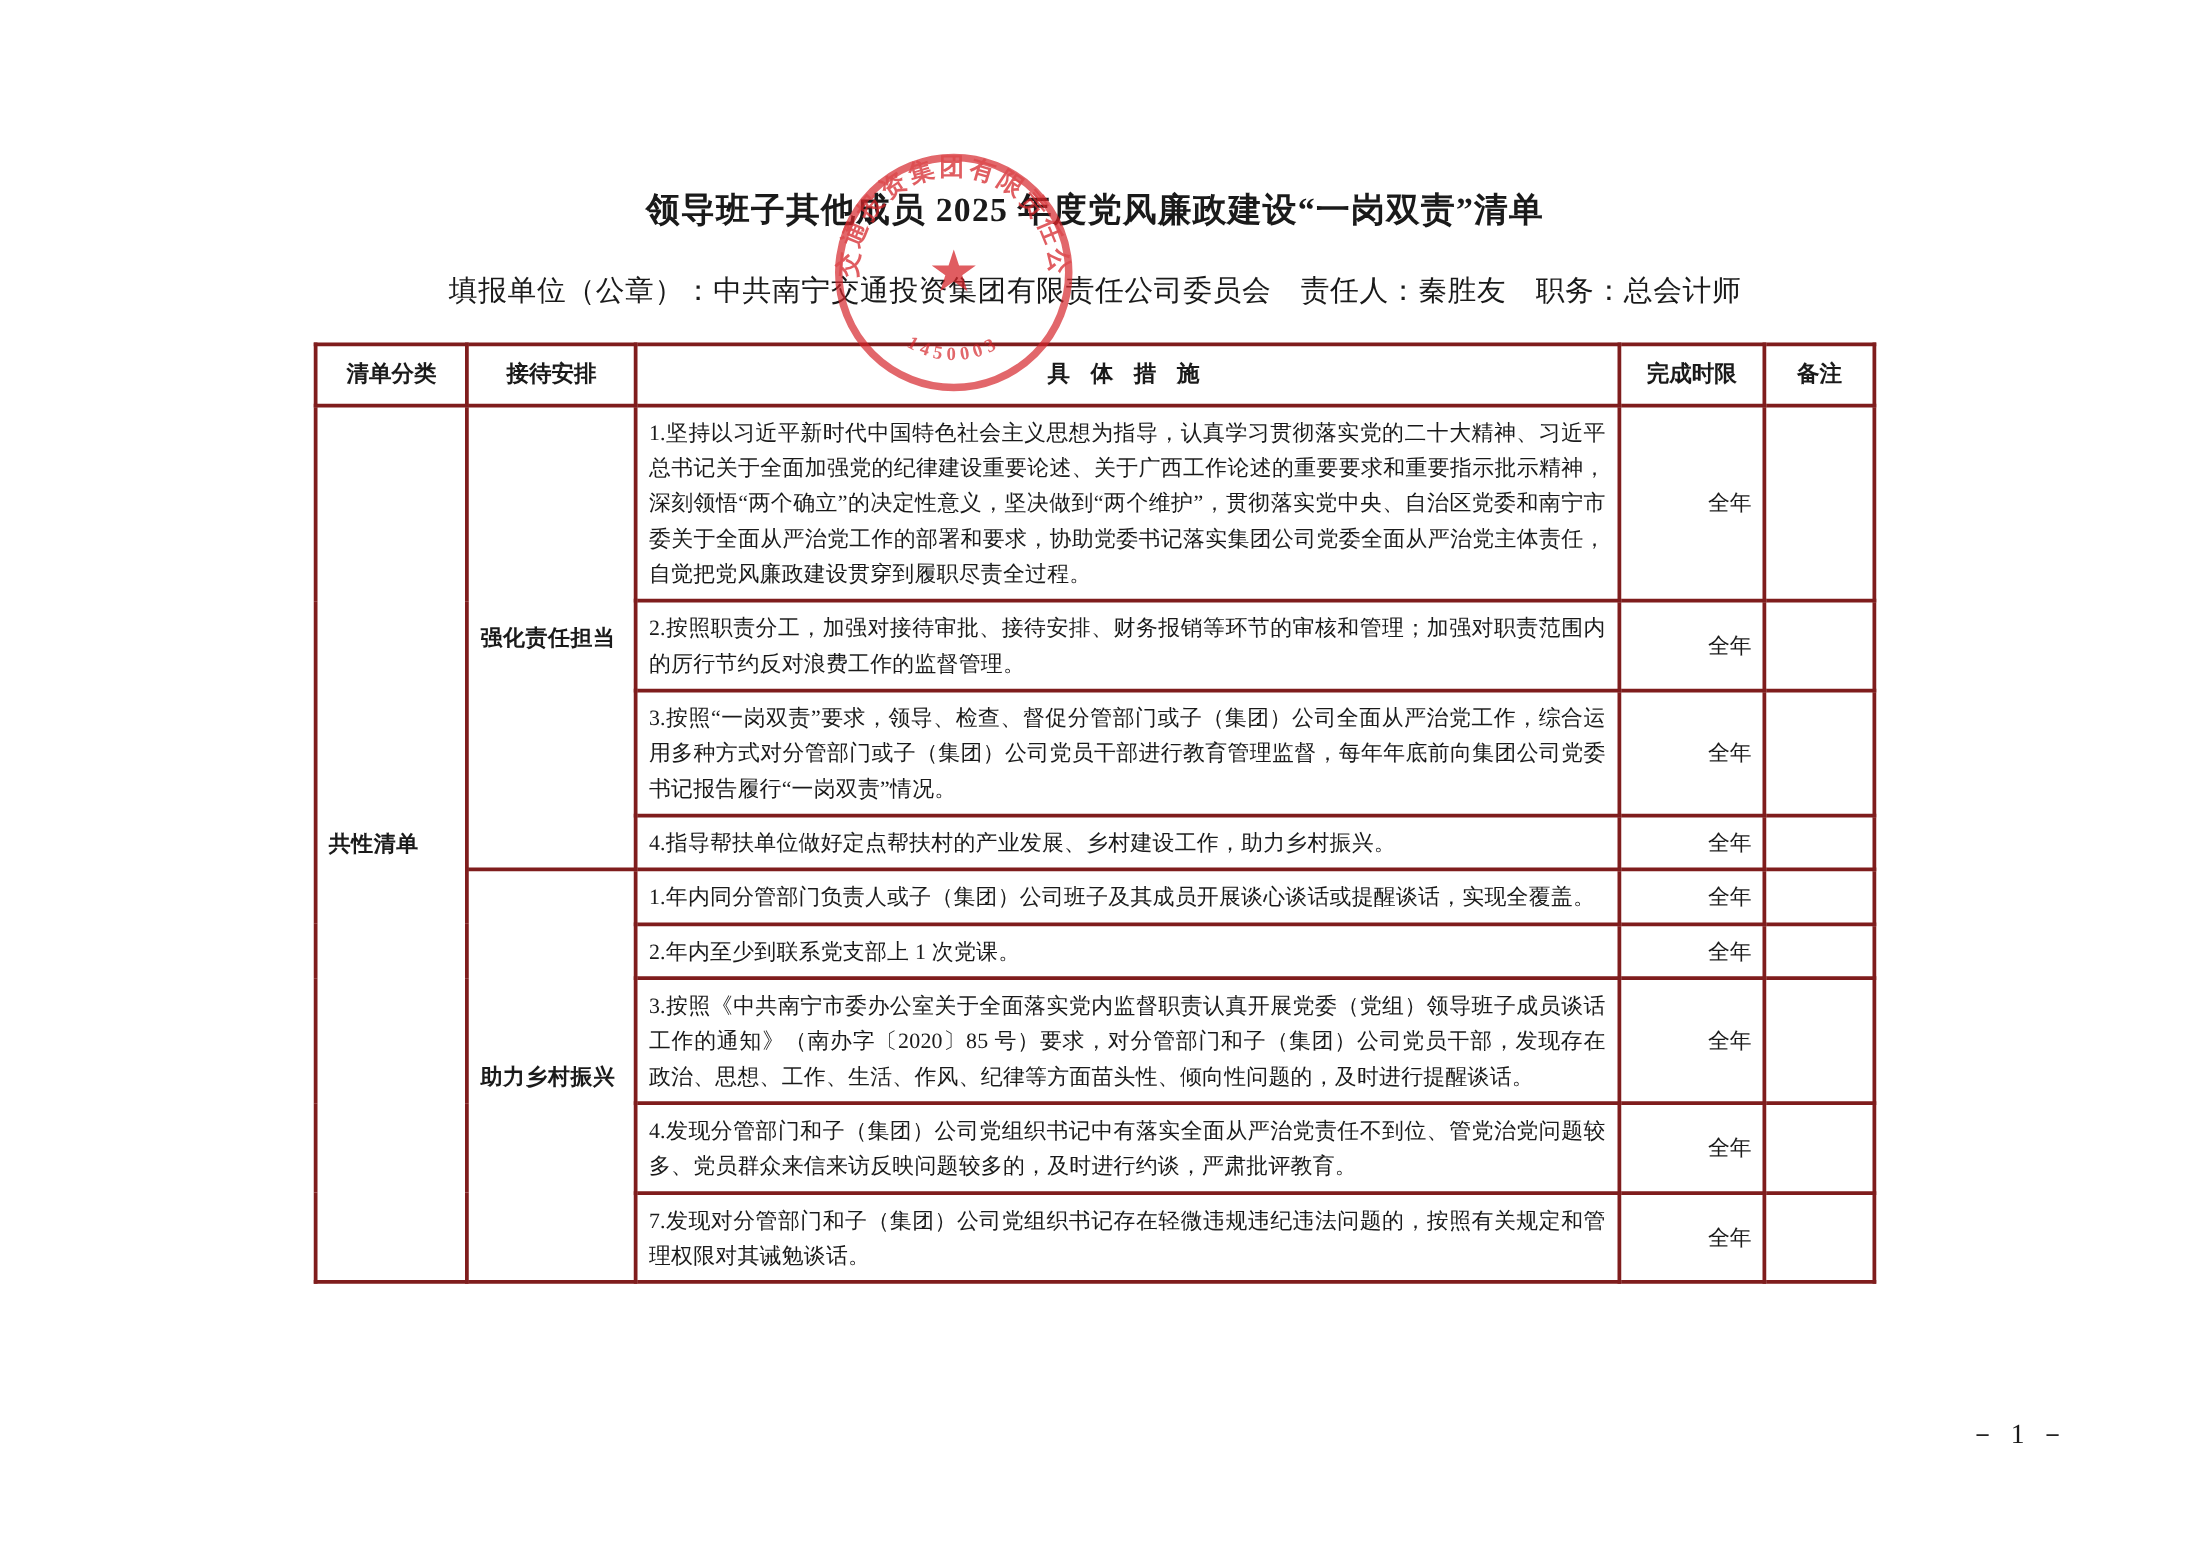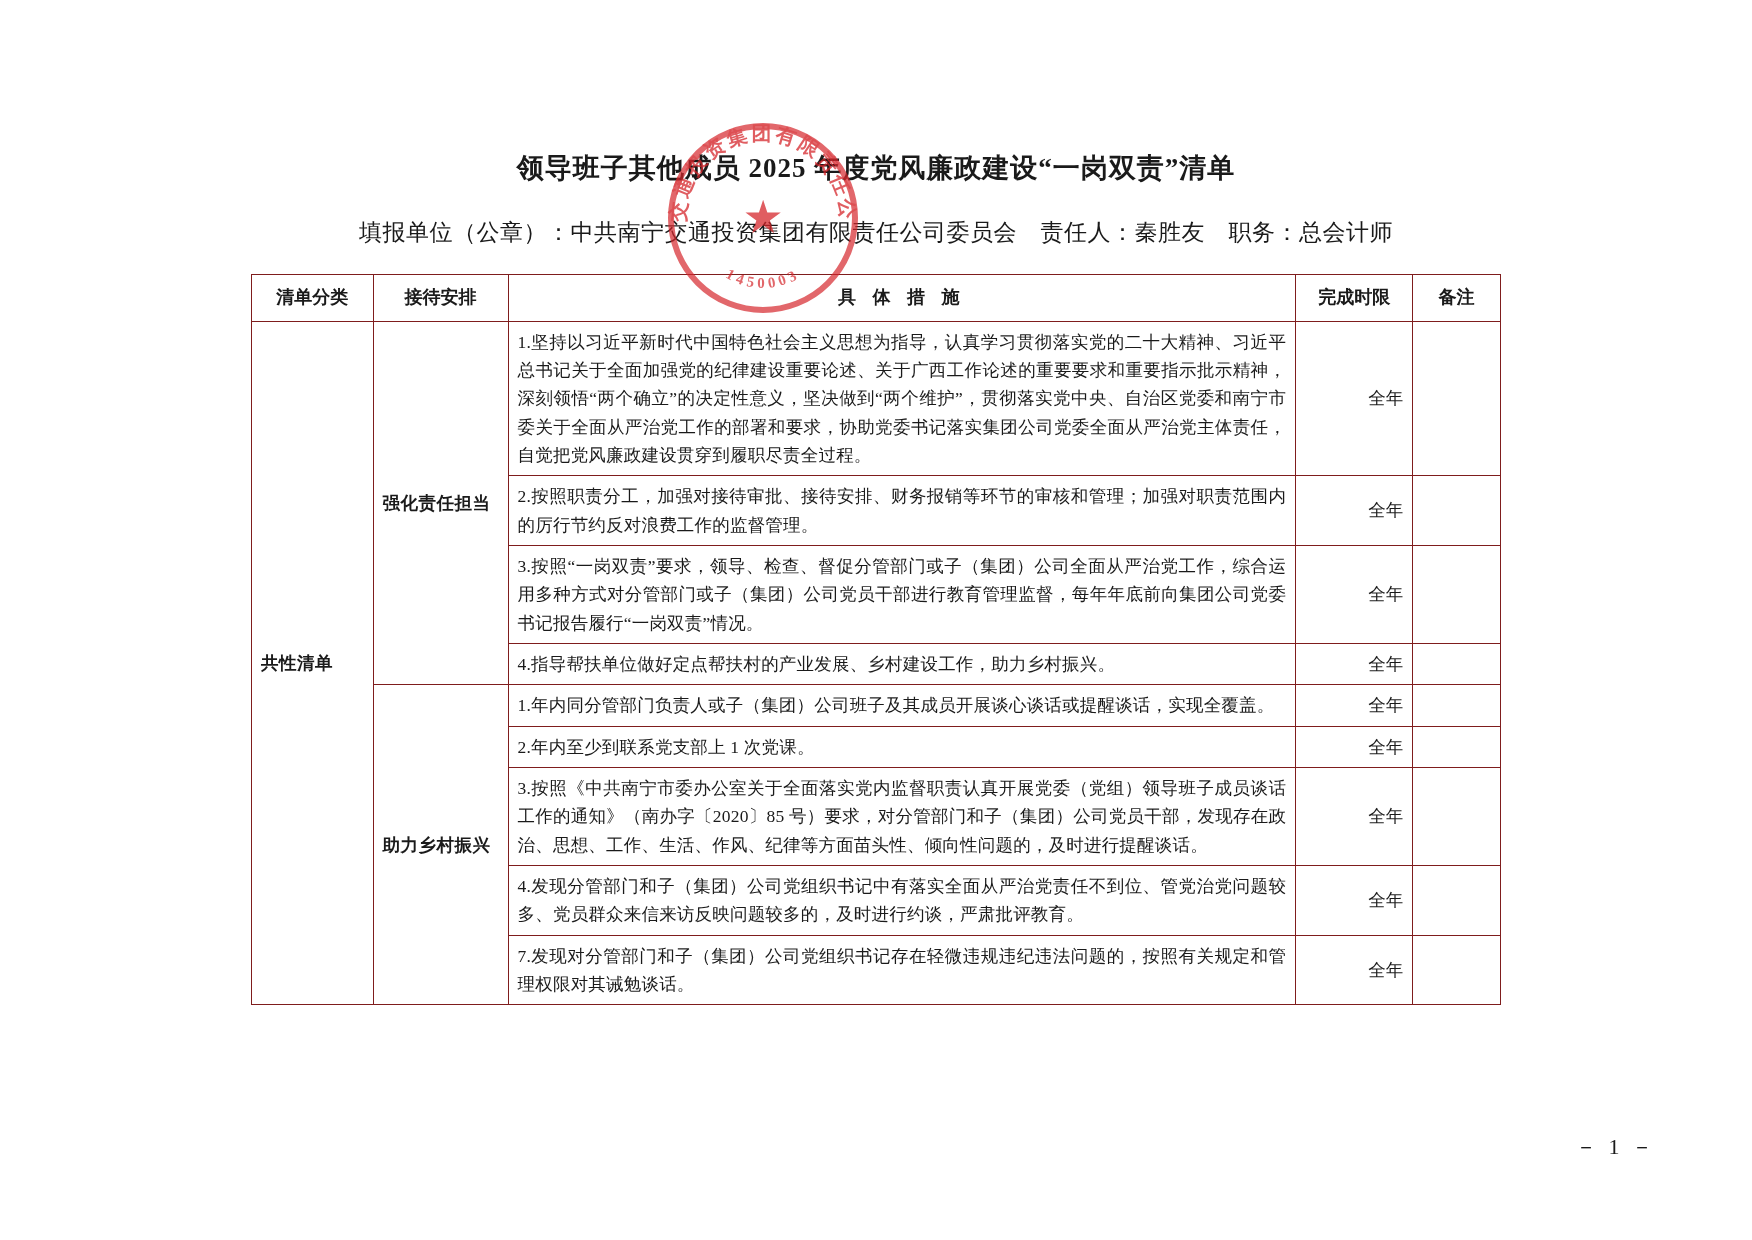--- a/index.html
+++ b/index.html
@@ -49,21 +49,21 @@
     z-index: 2;
     margin: 26px auto 0 auto;
     width: 1250px;
   }
   table.sheet {
     border-collapse: collapse;
     width: 100%;
     table-layout: fixed;
   }
   table.sheet td, table.sheet th {
-    border: 1px solid #7f1d1d;
+    border: 3px solid #7f1d1d;
     vertical-align: middle;
     padding: 6px 9px;
     font-size: 17.5px;
     line-height: 1.62;
     box-sizing: border-box;
   }
   table.sheet th {
     text-align: center;
     font-weight: bold;
     font-size: 18px;

